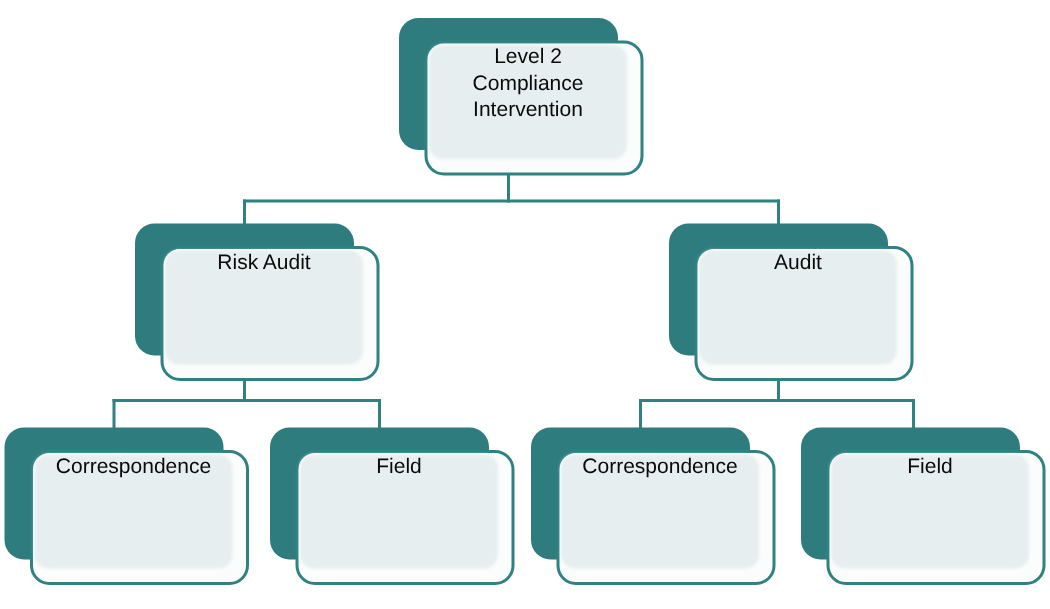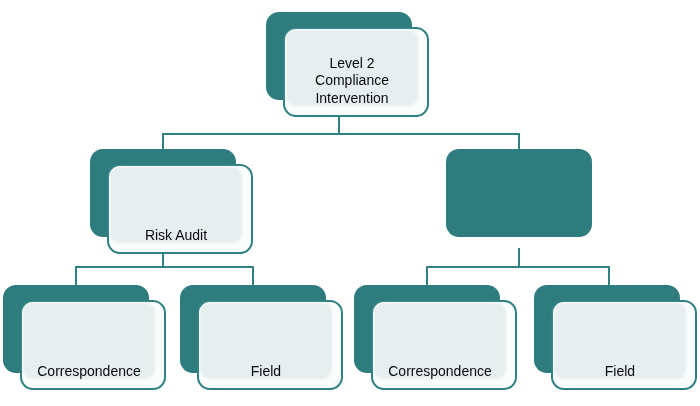--- a/index.html
+++ b/index.html
@@ -56,21 +56,21 @@
     right: 9px; bottom: 9px;
     background: var(--light-fill);
     border-radius: 9px;
     filter: blur(1.2px);
   }
   .node .label {
     position: absolute;
     left: 2px; top: 0;
     right: 10px; bottom: 8px;
     display: flex;
-    align-items: flex-end;
+    align-items: flex-start;
     justify-content: center;
     text-align: center;
     font-size: 14px;
     line-height: 1.25;
     color: var(--text-color);
   }
   .node-root .label span { display:inline-block; max-width: 100px; }
 </style>
 </head>
 <body>
@@ -107,20 +107,26 @@
     <div class="card">
       <div class="card-fill"></div>
       <div class="label">
           <span>Risk Audit</span>
         </div>
     </div>
   </div>
 
   <div class="node" style="left:446px; top:149px;">
     <div class="shadow"></div>
+    <div class="card">
+      <div class="card-fill"></div>
+      <div class="label">
+          <span>Audit</span>
+        </div>
+    </div>
   </div>
 
   <div class="node" style="left:3px; top:285px;">
     <div class="shadow"></div>
     <div class="card">
       <div class="card-fill"></div>
       <div class="label">
           <span>Correspondence</span>
         </div>
     </div>

